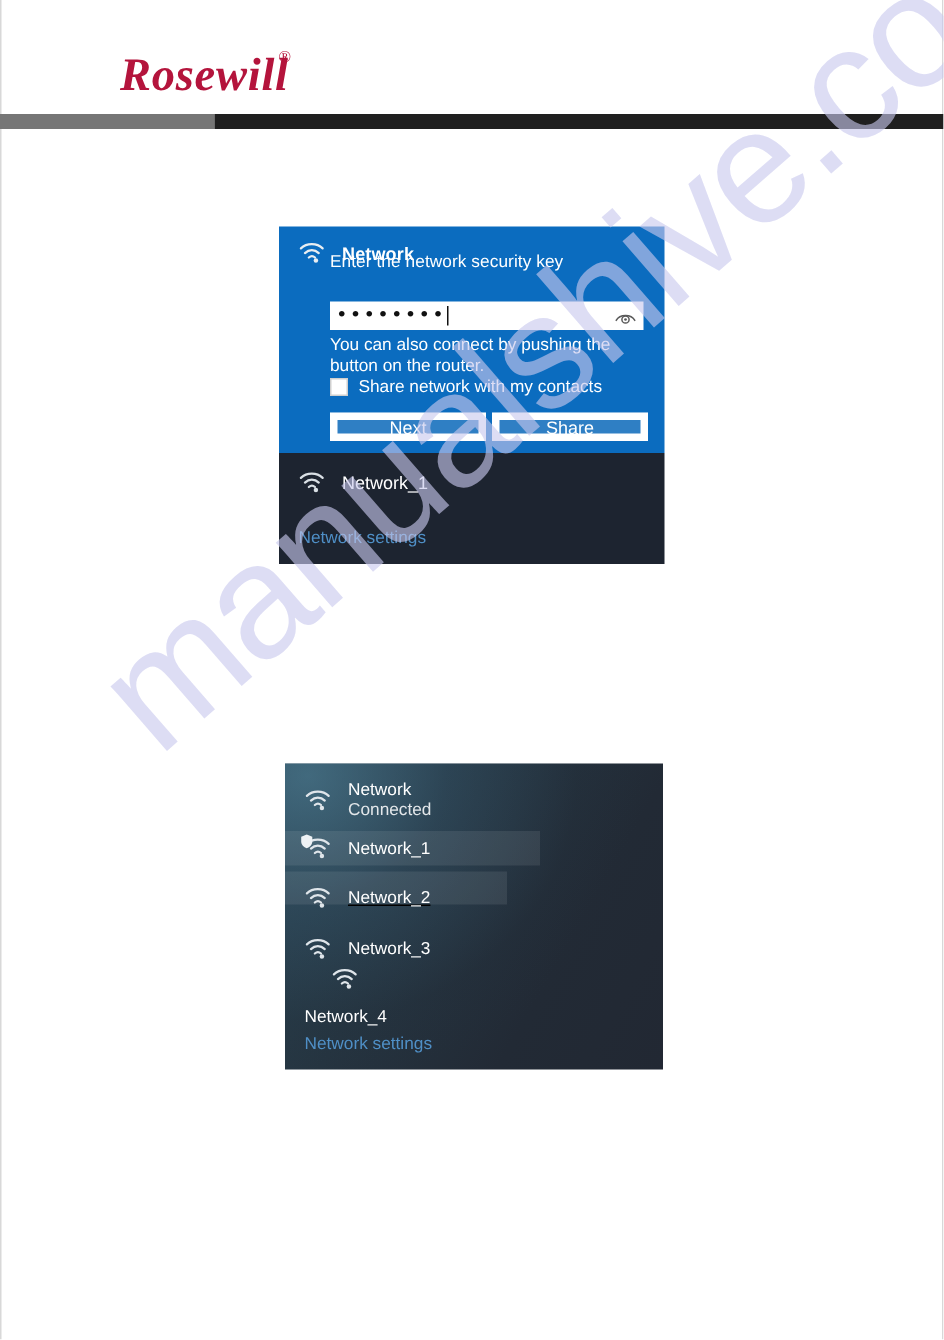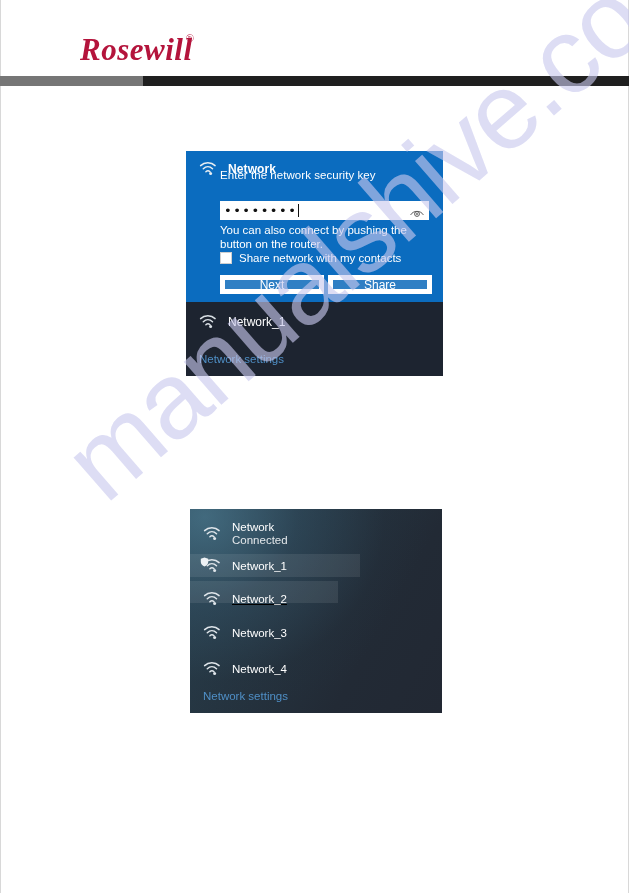--- a/index.html
+++ b/index.html
@@ -455,21 +455,21 @@
           <path d="M4.3 7.7 C7.0 5.2 10.8 5.2 13.5 7.7" stroke="#dfe5ea" stroke-width="1.5" fill="none" stroke-linecap="round"></path>
           <path d="M6.9 10.7 C8.3 9.4 9.6 9.4 11.0 10.7" stroke="#dfe5ea" stroke-width="1.5" fill="none" stroke-linecap="round"></path>
           <circle cx="11.6" cy="12.6" r="1.5" fill="#dfe5ea"></circle>
         </svg>
       </span>
       <span class="list-text">
         <span class="list-name">Network_3</span>
       </span>
     </div>
 
-    <div class="list-row" style="top:152px;">
+    <div class="list-row" style="top:136px;flex-direction:column;">
       <span class="icon-stack">
         <svg width="19" height="15" viewBox="0 0 19 15">
           <path d="M1.6 4.6 C5.5 0.9 12.2 0.9 16.1 4.6" stroke="#dfe5ea" stroke-width="1.5" fill="none" stroke-linecap="round"></path>
           <path d="M4.3 7.7 C7.0 5.2 10.8 5.2 13.5 7.7" stroke="#dfe5ea" stroke-width="1.5" fill="none" stroke-linecap="round"></path>
           <path d="M6.9 10.7 C8.3 9.4 9.6 9.4 11.0 10.7" stroke="#dfe5ea" stroke-width="1.5" fill="none" stroke-linecap="round"></path>
           <circle cx="11.6" cy="12.6" r="1.5" fill="#dfe5ea"></circle>
         </svg>
       </span>
       <span class="list-text">
         <span class="list-name">Network_4</span>

